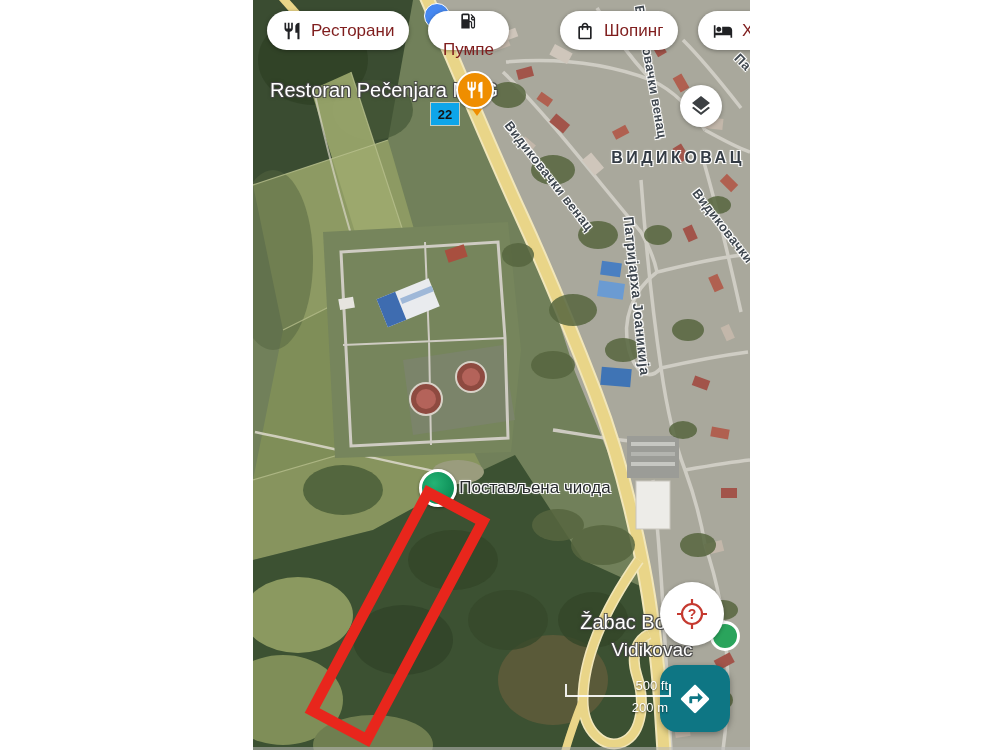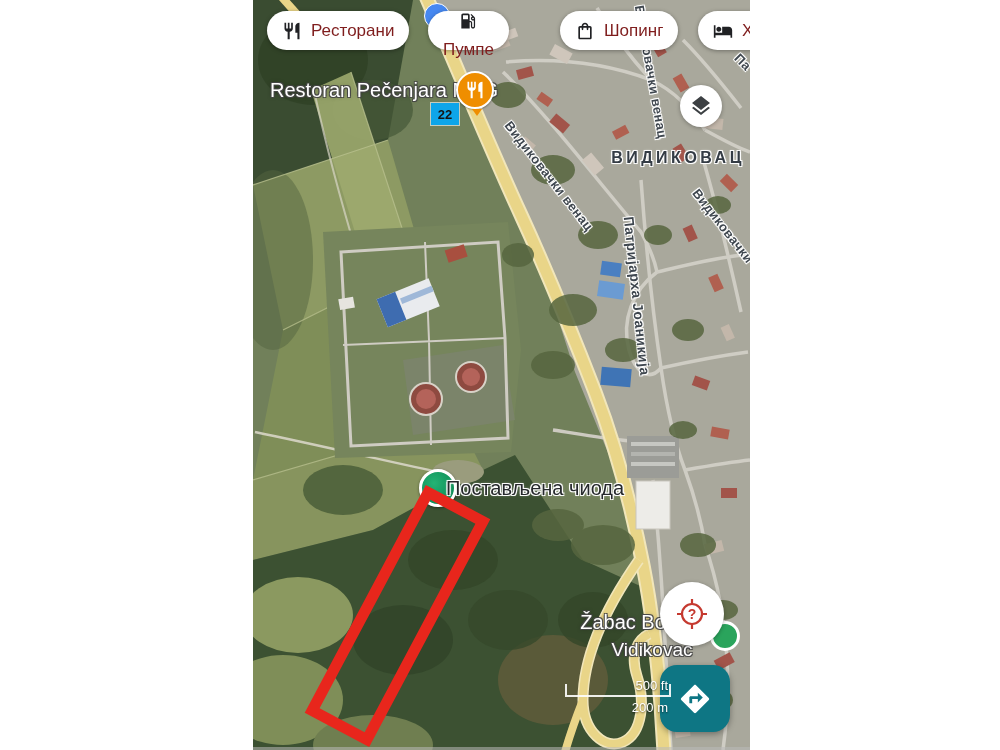--- a/index.html
+++ b/index.html
@@ -226,21 +226,21 @@
 
     <div class="mlabel street lbl-dark" style="left:296px; top:176px; transform:translate(-50%,-50%) rotate(52deg);">Видиковачки венац</div>
 
     <div class="mlabel street lbl-dark" style="left:384px; top:296px; font-size:14px; transform:translate(-50%,-50%) rotate(84deg);">Патријарха Јоаникија</div>
 
     <div class="mlabel street lbl-dark" style="left:470px; top:226px; transform:translate(-50%,-50%) rotate(52deg);">Видиковачки</div>
 
     <div class="mlabel street lbl-dark" style="left:490px; top:62px; transform:translate(-50%,-50%) rotate(45deg);">Па</div>
 
     <div class="pin"></div>
-    <div class="mlabel lbl-dark" style="left:282px; top:488px; font-size:20px; font-weight:500; color:#26292c;text-align:center;">Постављена чиода</div>
+    <div class="mlabel lbl-dark" style="left:282px; top:488px; font-size:17px; font-weight:500; color:#26292c;text-align:center;">Постављена чиода</div>
 
     <div class="mlabel poi-name lbl-white" style="left:375px; top:622px;">Žabac Bov</div>
     <div class="mlabel lbl-white" style="left:399px; top:650px; font-size:19px; font-weight:500;">Vidikovac</div>
 
     <div class="blue-dot"></div>
 
     <div class="chip" style="left:14px;">
       <svg width="20" height="20" viewBox="0 0 24 24" fill="#202124">
         <path d="M11 9H9V2H7v7H5V2H3v7c0 2.12 1.66 3.84 3.75 3.97V22h2.5v-9.03C11.34 12.84 13 11.12 13 9V2h-2v7zm5-3v8h2.5v8H21V2c-2.76 0-5 2.24-5 4z"></path>
       </svg>

